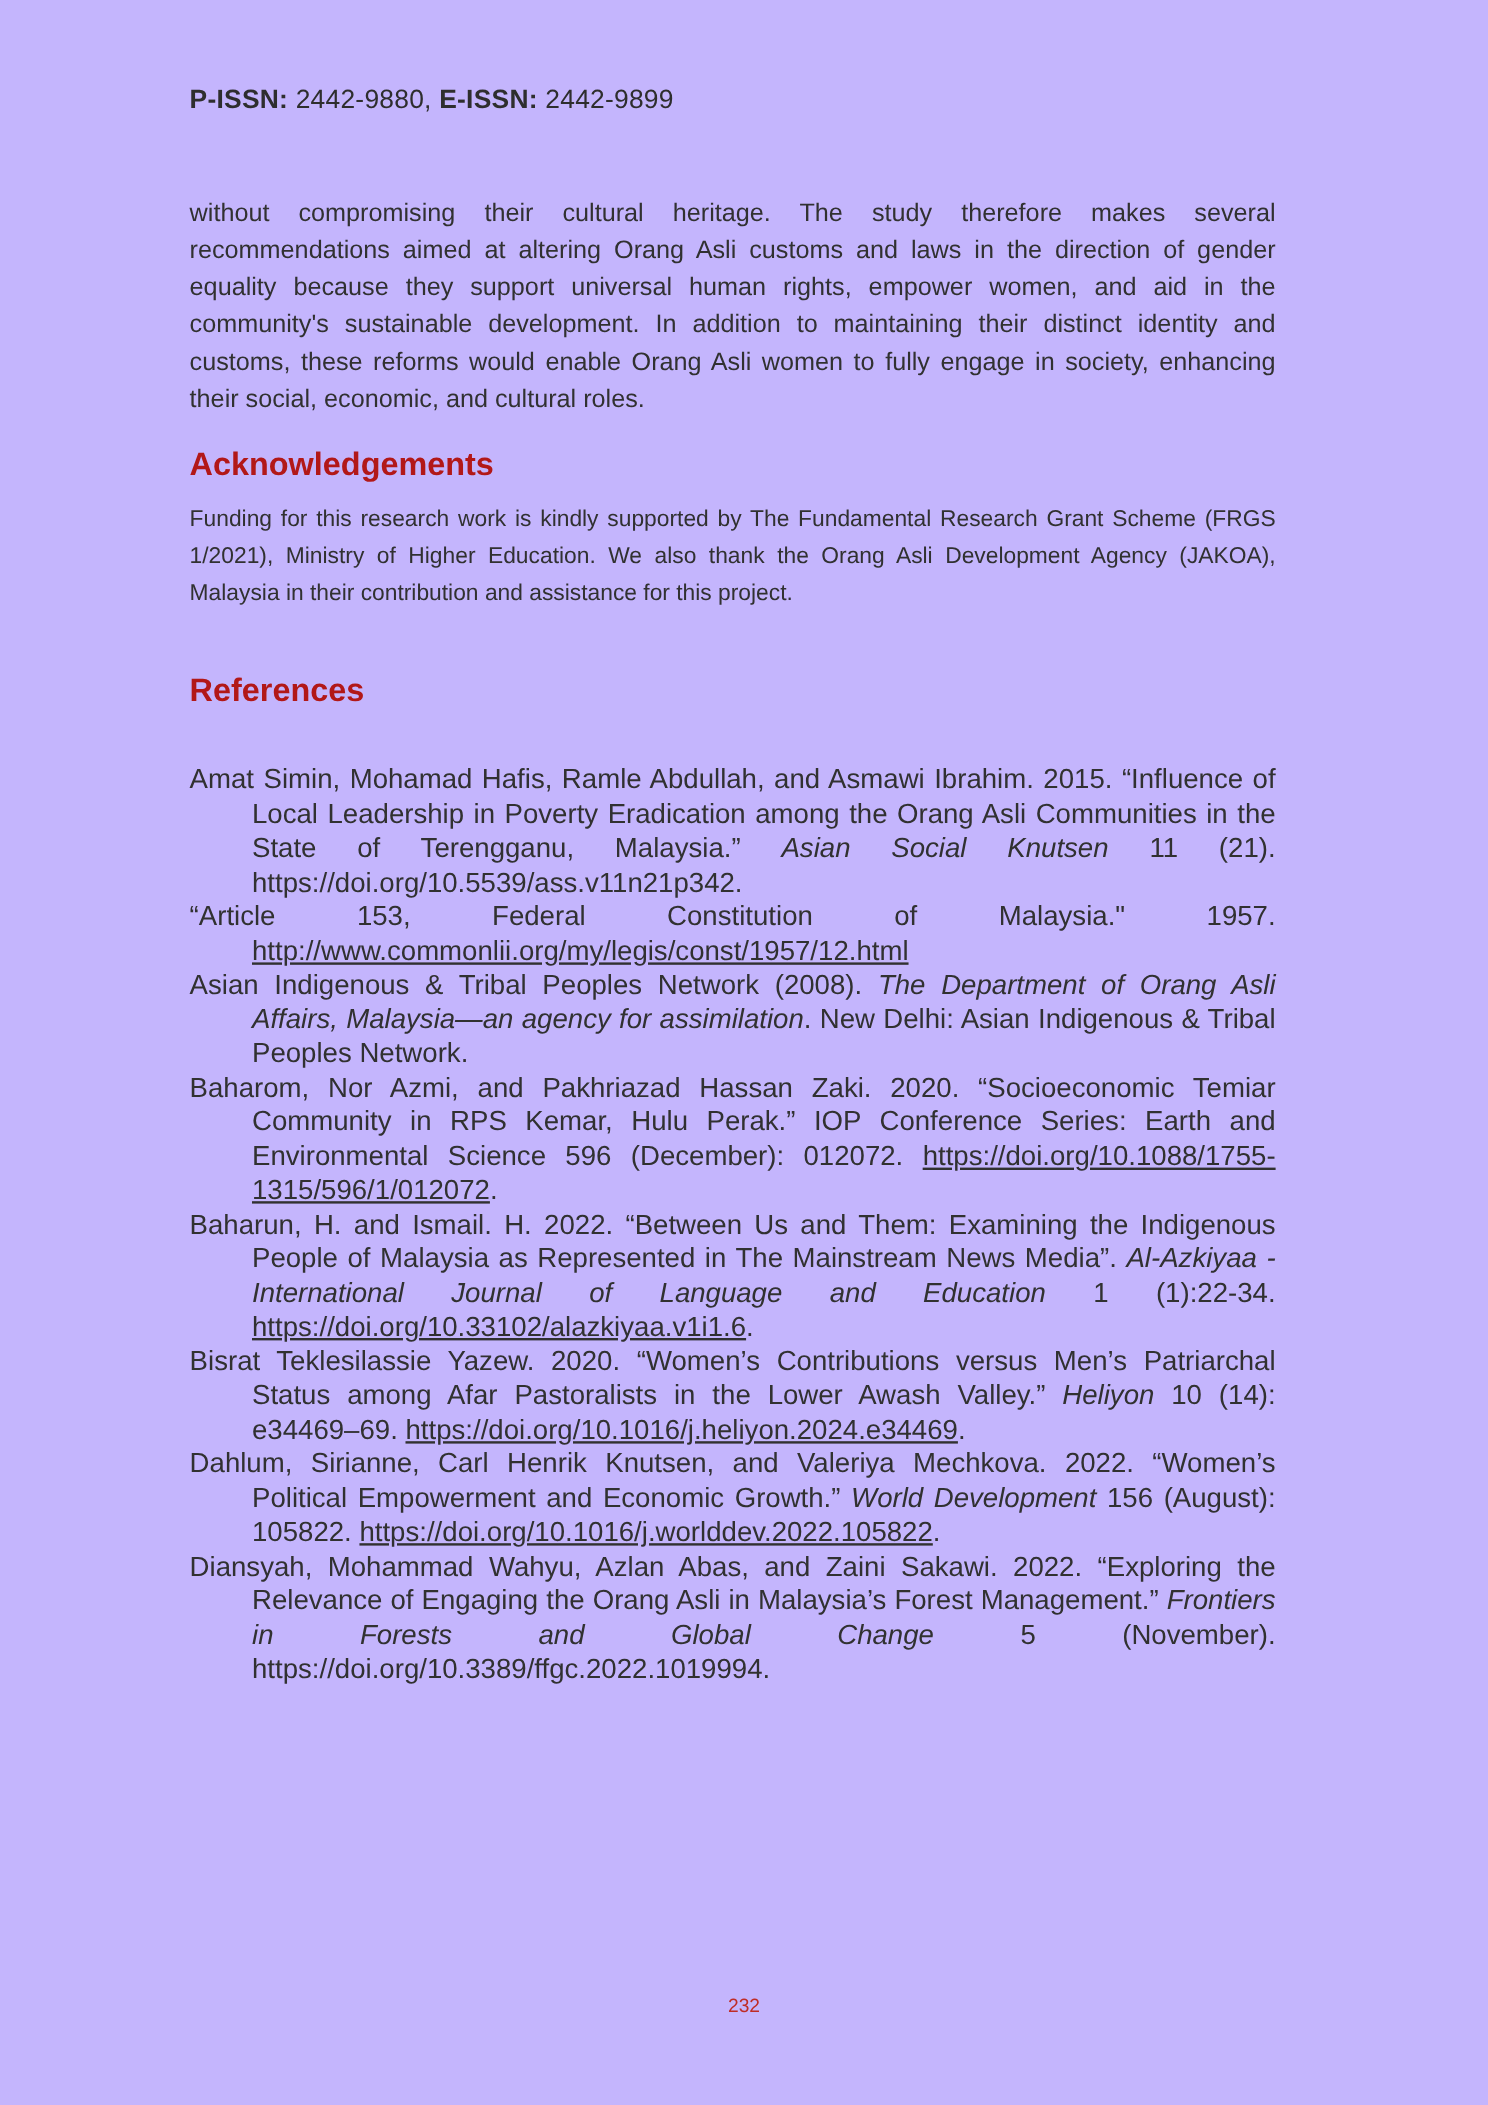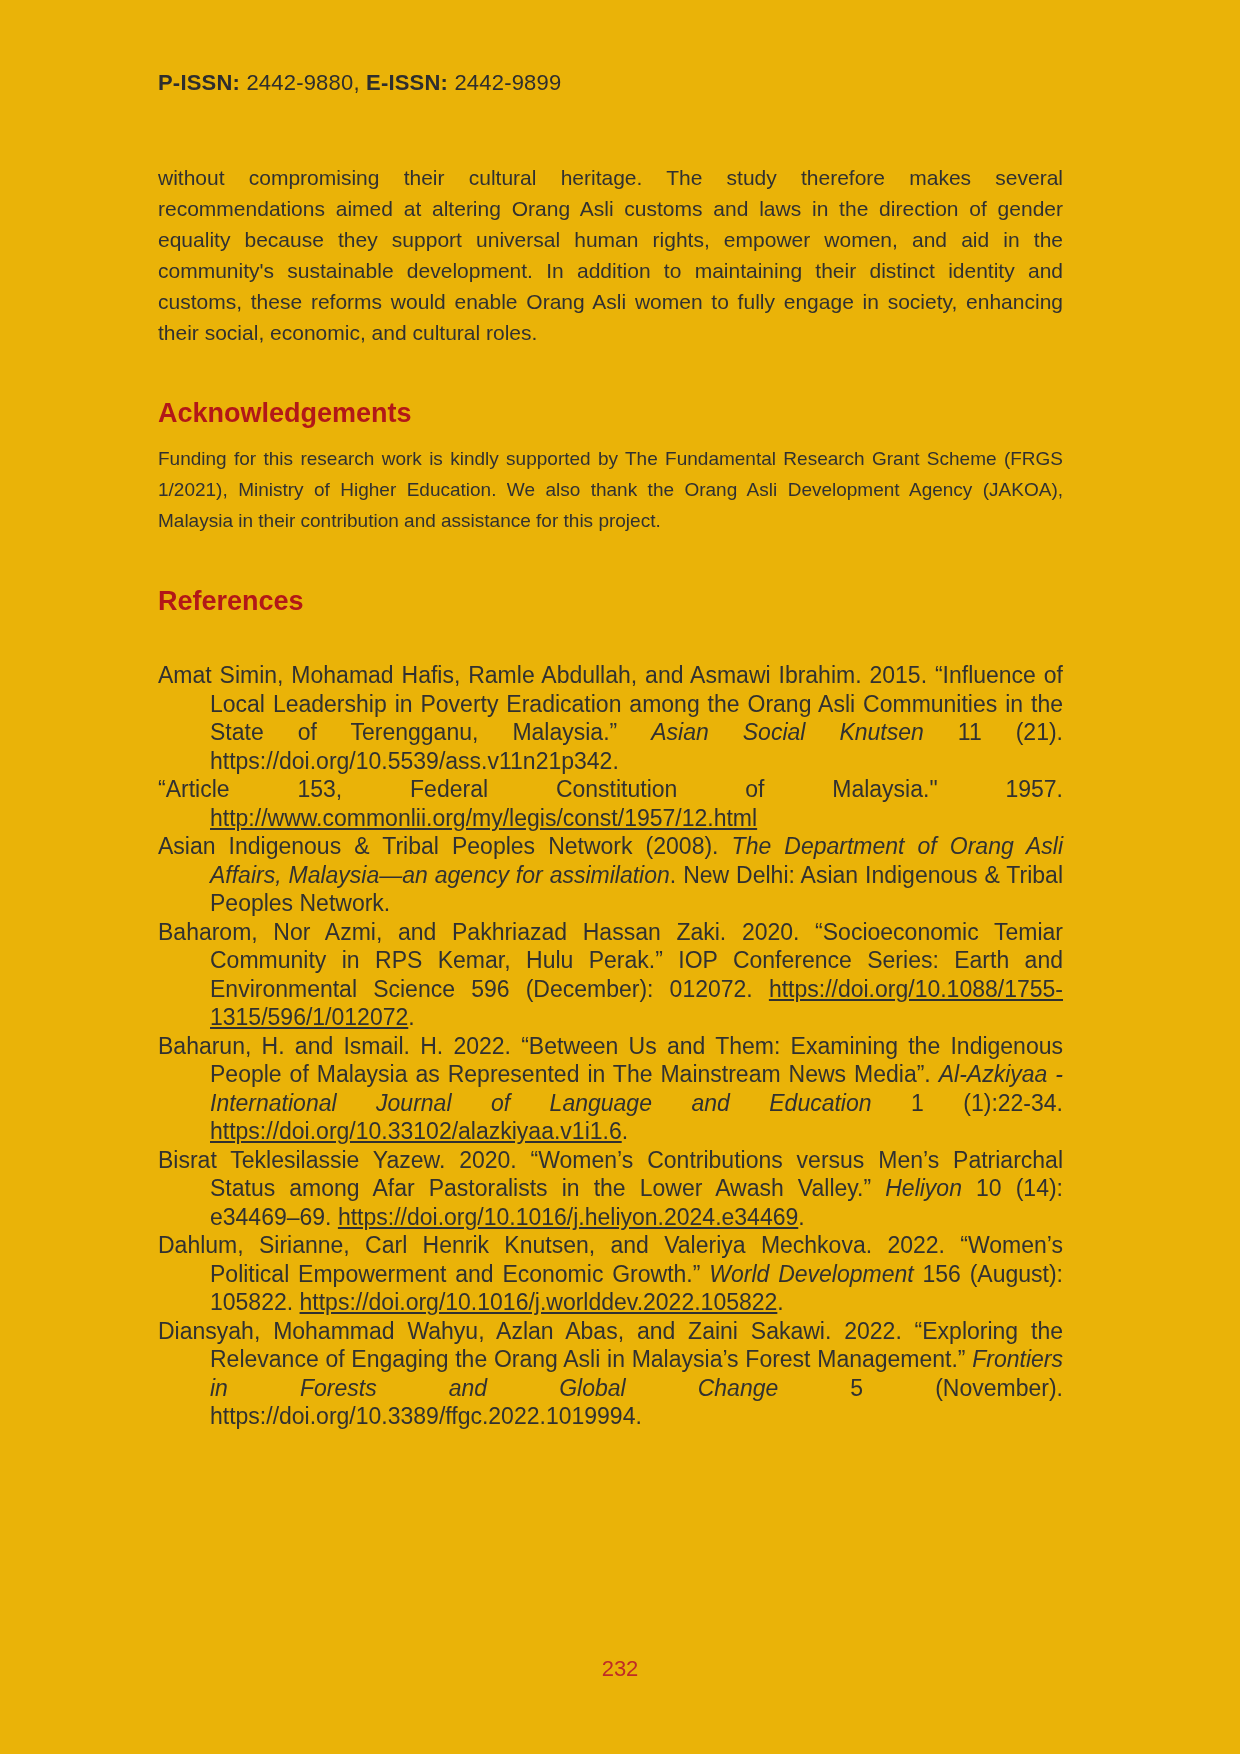--- a/index.html
+++ b/index.html
@@ -1,20 +1,20 @@
 <!DOCTYPE html>
 <html><head>
 <meta charset="utf-8">
 <style>
   html,body { margin:0; padding:0; }
   .page {
     position: relative;
     width: 1240px;
     height: 1754px;
-    background: #eab308;
+    background: #c4b5fd;
     font-family: "Liberation Sans", "DejaVu Sans", sans-serif;
     color: #313131;
     overflow: hidden;
     box-sizing: border-box;
     padding: 56px 177px 0 158px;
   }
   .issn-line {
     font-size: 22px;
     letter-spacing: 0.2px;
     margin: 14px 0 66px 0;
@@ -24,21 +24,21 @@
   .body-paragraph {
     font-size: 21px;
     line-height: 31px;
     text-align: justify;
     margin: 0 0 0 0;
   }
   h2.section-heading {
     color: #b21818;
     font-size: 27px;
     font-weight: bold;
-    margin: 50px 0 14px 0;
+    margin: 24px 0 14px 0;
   }
   h2.refs-heading { margin: 50px 0 44px 0; }
   .ack-paragraph {
     font-size: 19px;
     line-height: 31px;
     text-align: justify;
     margin: 0;
   }
   .ref-list { margin: 0; }
   .ref {
@@ -59,21 +59,21 @@
   }
   .page-footer {
     position: absolute;
     left: 0;
     bottom: 72px;
     width: 100%;
     text-align: center;
   }
   .page-number {
     color: #bf2c26;
-    font-size: 22px;
+    font-size: 16px;
   }
 </style>
 </head>
 <body>
 
 <div class="page">
 
   <div class="issn-line">
     <span class="bold">P-ISSN:</span><span> 2442-9880, </span><span class="bold">E-ISSN:</span><span> 2442-9899</span>
   </div>

